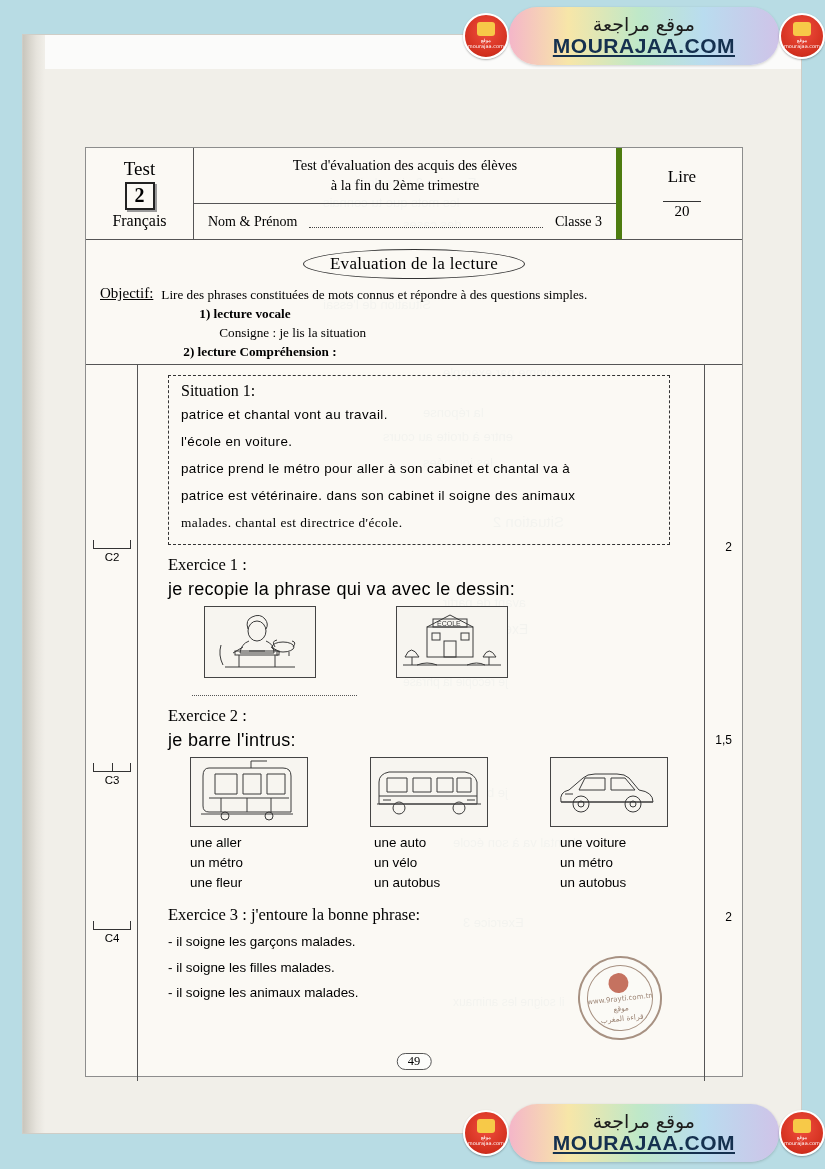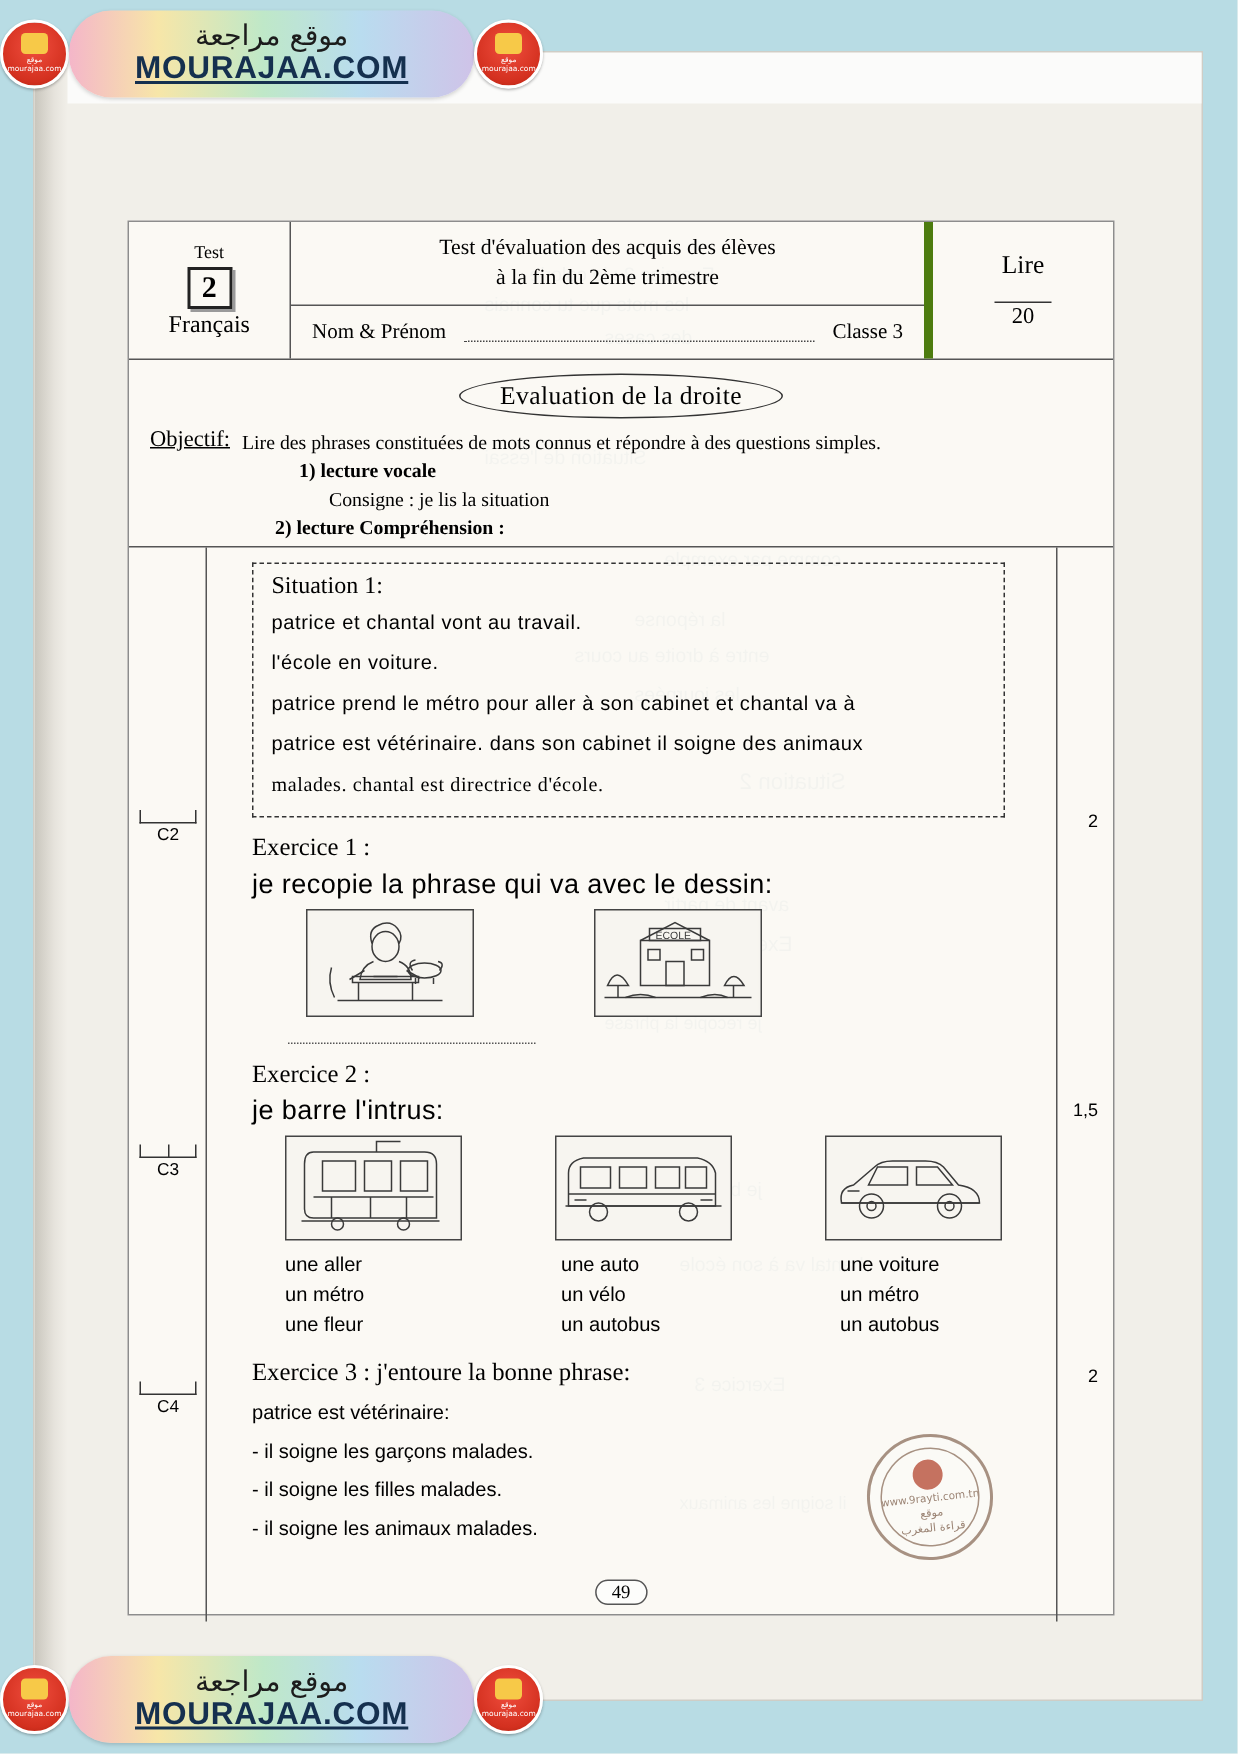--- a/index.html
+++ b/index.html
@@ -10,21 +10,21 @@
     font-family: "Liberation Serif", serif;
     overflow: hidden;
     position: relative;
   }
 
   
   .wm-banner {
     position: absolute;
     left: 0; width: 825px;
     height: 72px;
-    display: flex; align-items: center; justify-content: flex-start;
+    display: flex; align-items: center; justify-content: flex-end;
     z-index: 40;
   }
   .wm-top { top: 0; }
   .wm-bottom { bottom: 0; }
   .wm-pill {
     display: flex; align-items: center; gap: 10px;
     background: linear-gradient(90deg,#f4b6c9 0%,#f7e6a8 22%,#bfe8c8 48%,#b9dcef 72%,#cfc3e8 100%);
     border-radius: 28px;
     padding: 6px 18px;
     height: 58px;
@@ -90,21 +90,21 @@
     z-index: 10;
   }
 
   
   .hdr { display: flex; border-bottom: 1px solid #555; height: 92px; }
   .hdr-left {
     width: 108px; border-right: 1px solid #555;
     display:flex; flex-direction:column; align-items:center; justify-content:center;
     gap: 2px;
   }
-  .hdr-left .t-test { font-size: 12px; }
+  .hdr-left .t-test { font-size: 19px; }
   .hdr-left .t-num {
     border: 2px solid #222; width: 30px; height: 28px;
     display:flex; align-items:center; justify-content:center;
     font-size: 20px; font-weight: bold; box-shadow: 2px 2px 0 #9a9a9a;
   }
   .hdr-left .t-sub { font-size: 16px; }
   .hdr-mid { flex: 1; border-right: 6px solid #4d7c0f; display:flex; flex-direction:column; }
   .hdr-mid-top {
     height: 56px; border-bottom: 1px solid #555;
     display:flex; flex-direction:column; align-items:center; justify-content:center;
@@ -289,21 +289,21 @@
           <span>Classe 3</span>
         </div>
       </div>
       <div class="hdr-right">
         <div class="note-lbl">Lire</div>
         <div class="note-frac">20</div>
       </div>
     </div>
 
     <div class="title-band">
-      <span class="title-oval">Evaluation de la droite</span>
+      <span class="title-oval">Evaluation de la lecture</span>
     </div>
 
     <div class="objectif">
       <span class="lbl">Objectif:</span>
       <span class="obj-lines">
         <span class="l1">Lire des phrases constituées de mots connus et répondre à des questions simples.</span>
         <div class="l2">1) lecture  vocale</div>
         <div class="l3">Consigne :  je lis la situation</div>
         <div class="l4">2) lecture  Compréhension :</div>
       </span>
@@ -452,21 +452,20 @@
           </div>
           <div class="col c3">
             <div>une voiture</div>
             <div>un métro</div>
             <div>un autobus</div>
           </div>
         </div>
 
         <div class="ex3-head">Exercice 3 : j'entoure la bonne phrase:</div>
         <div class="ex3-lines">
-          <div>patrice  est  vétérinaire:</div>
           <div>- il soigne les garçons malades.</div>
           <div>- il soigne les filles malades.</div>
           <div>- il soigne les animaux malades.</div>
         </div>
       </div>
 
       <div class="col-note">
         <div class="note-val" style="top:175px;">2</div>
         <div class="note-val" style="top:368px;">1,5</div>
         <div class="note-val" style="top:545px;">2</div>

